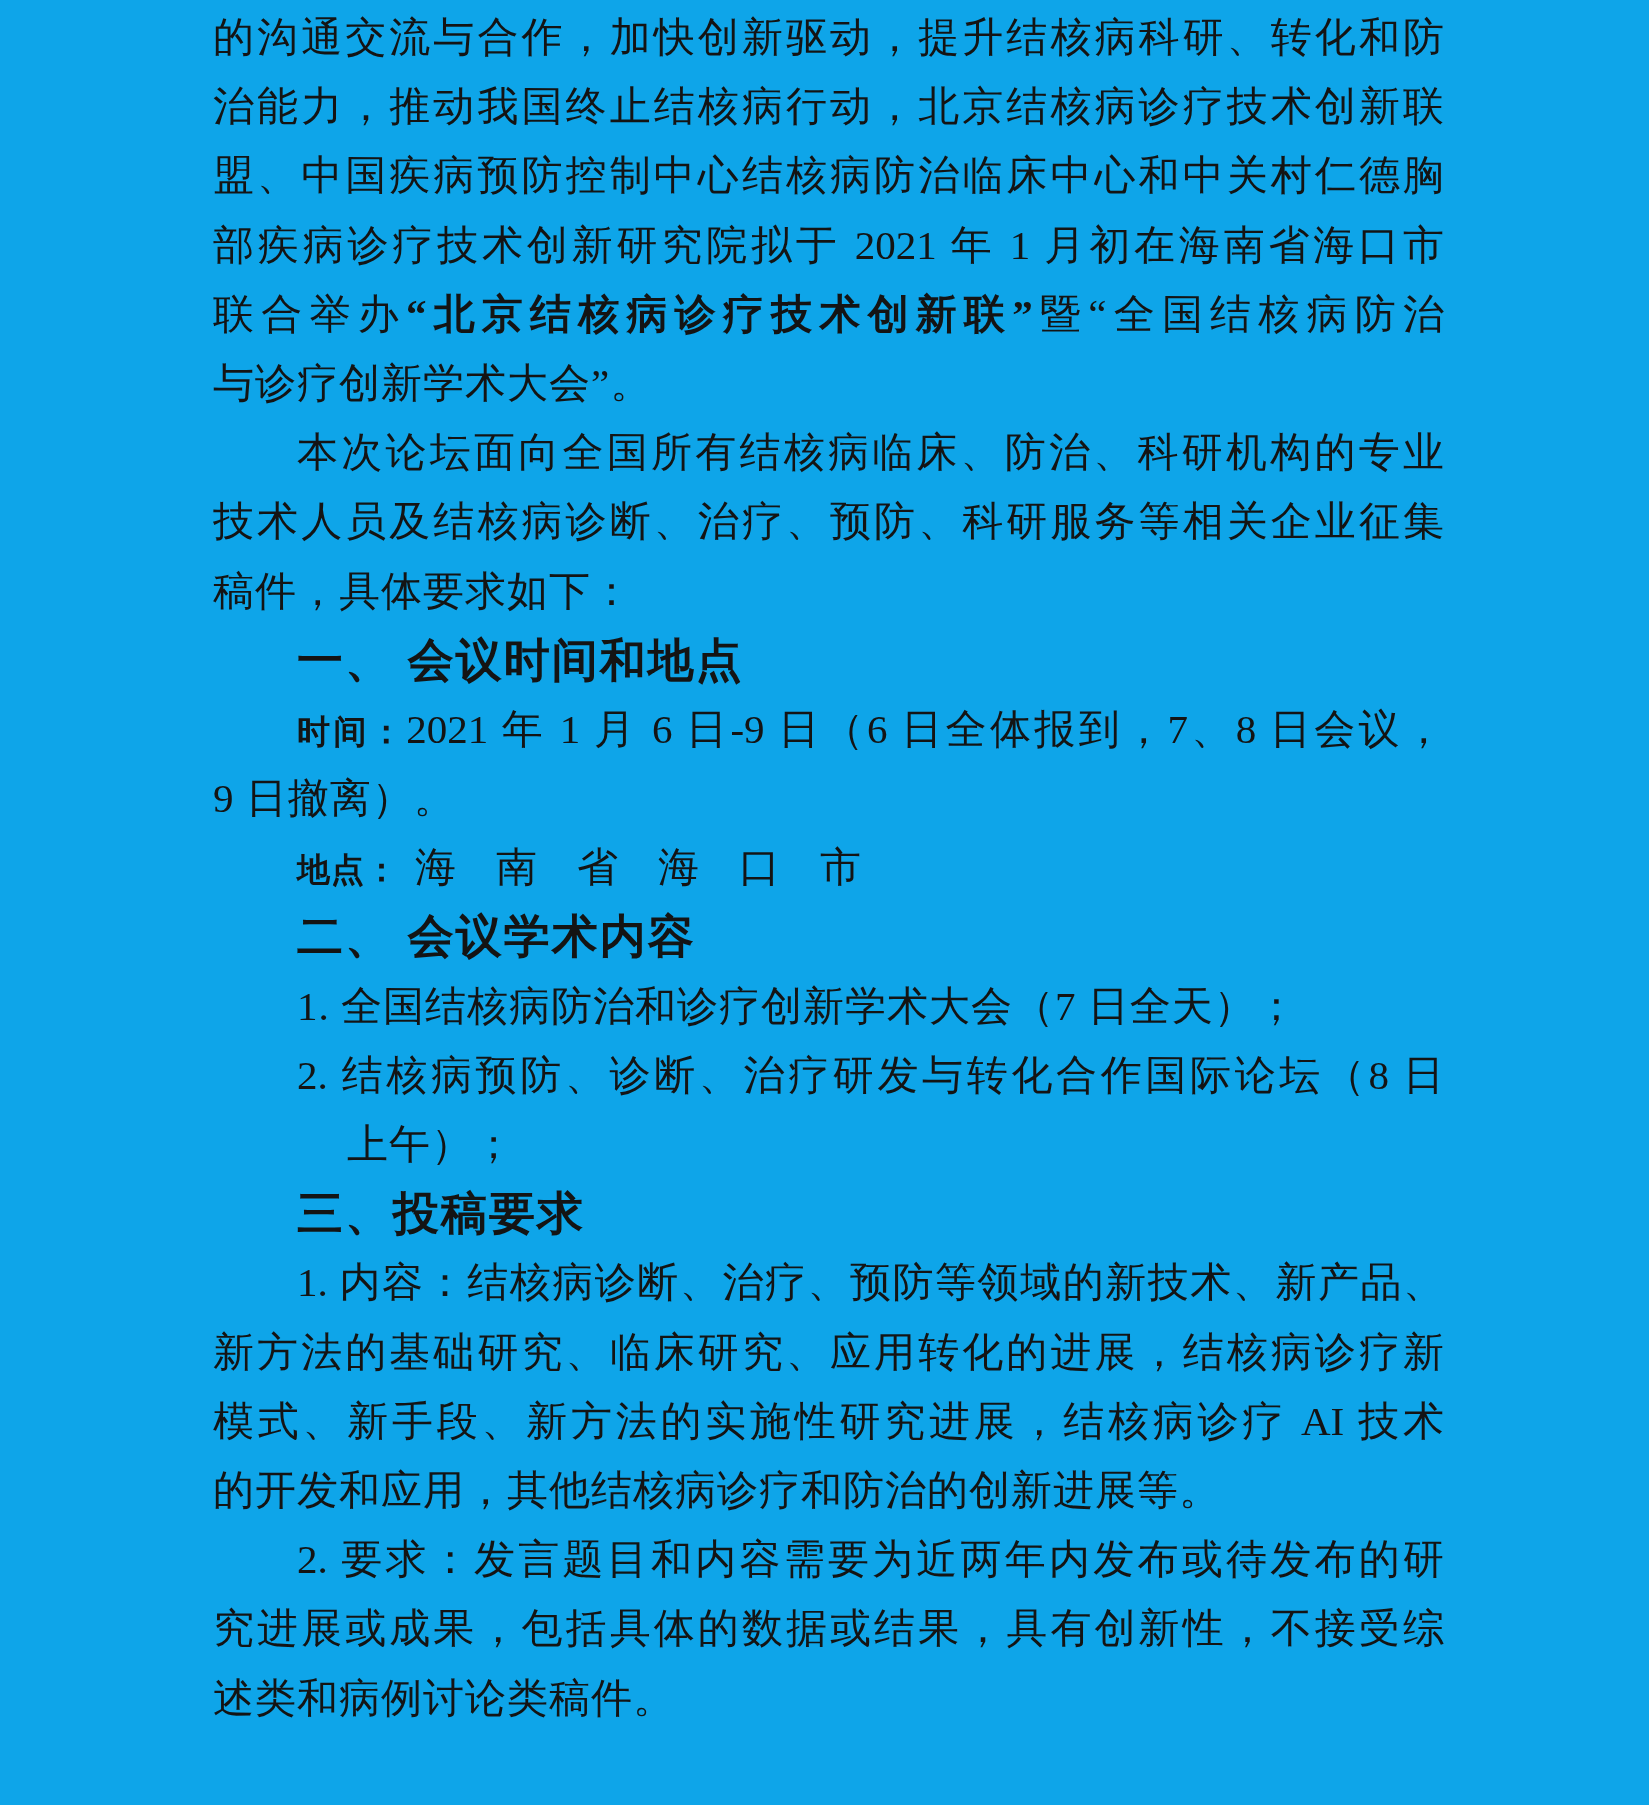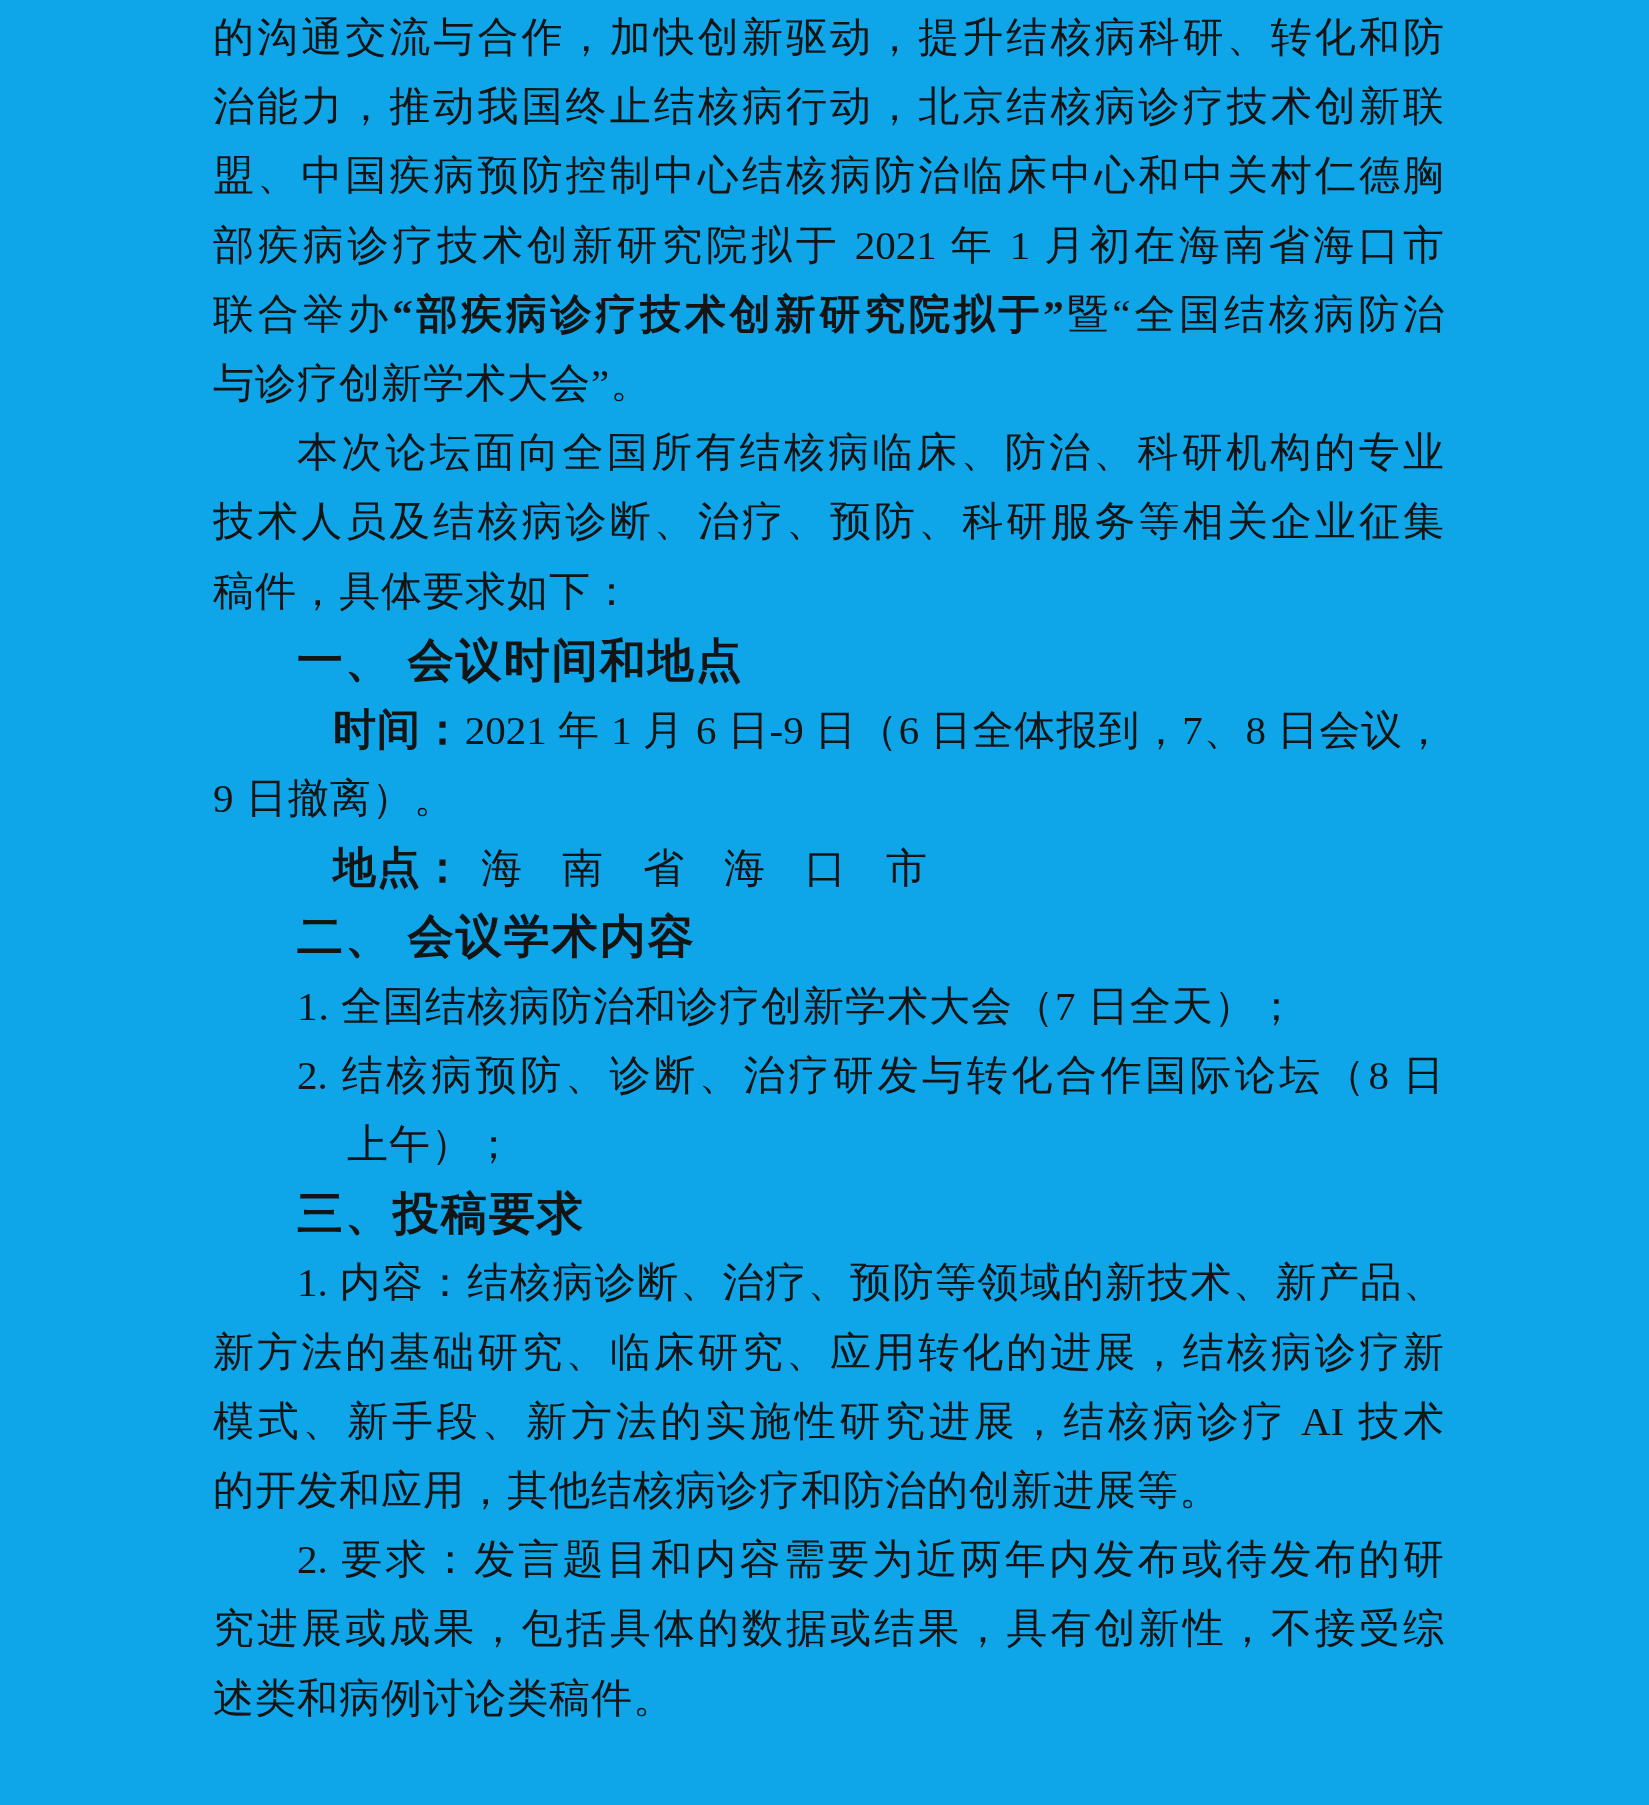--- a/index.html
+++ b/index.html
@@ -33,37 +33,36 @@
   .indent2 { padding-left: 134px; }
   .heading {
     font-family: "Liberation Sans", "DejaVu Sans", sans-serif;
     font-weight: bold;
     font-size: 46px;
     letter-spacing: 2px;
   }
   .label-bold {
     font-family: "Liberation Sans", "DejaVu Sans", sans-serif;
     font-weight: bold;
-    font-size: 43px;
-    margin-left: 36px;
+    font-size: 33px;
   }
   .bold-serif { font-weight: bold; }
   .wide-spaced { letter-spacing: 40px; padding-left: 16px; margin-top: 10px; }
 </style>
 </head>
 <body>
 
 <div class="page">
 
   <div class="line justify">的沟通交流与合作，加快创新驱动，提升结核病科研、转化和防</div>
   <div class="line justify">治能力，推动我国终止结核病行动，北京结核病诊疗技术创新联</div>
   <div class="line justify">盟、中国疾病预防控制中心结核病防治临床中心和中关村仁德胸</div>
   <div class="line justify">部疾病诊疗技术创新研究院拟于 2021 年 1 月初在海南省海口市</div>
 
-  <div class="line justify"><span>联合举办</span><span class="bold-serif">“部疾病诊疗技术创新研究院拟于”</span><span>暨“全国结核病防治</span></div>
+  <div class="line justify"><span>联合举办</span><span class="bold-serif">“北京结核病诊疗技术创新联”</span><span>暨“全国结核病防治</span></div>
 
   <div class="line">与诊疗创新学术大会”。</div>
   <div class="line justify indent1">本次论坛面向全国所有结核病临床、防治、科研机构的专业</div>
   <div class="line justify">技术人员及结核病诊断、治疗、预防、科研服务等相关企业征集</div>
   <div class="line">稿件，具体要求如下：</div>
 
   <div class="line heading indent1">一、 会议时间和地点</div>
 
   <div class="line justify indent1"><span class="label-bold">时间：</span><span>2021 年 1 月 6 日-9 日（6 日全体报到，7、8 日会议，</span></div>
 

